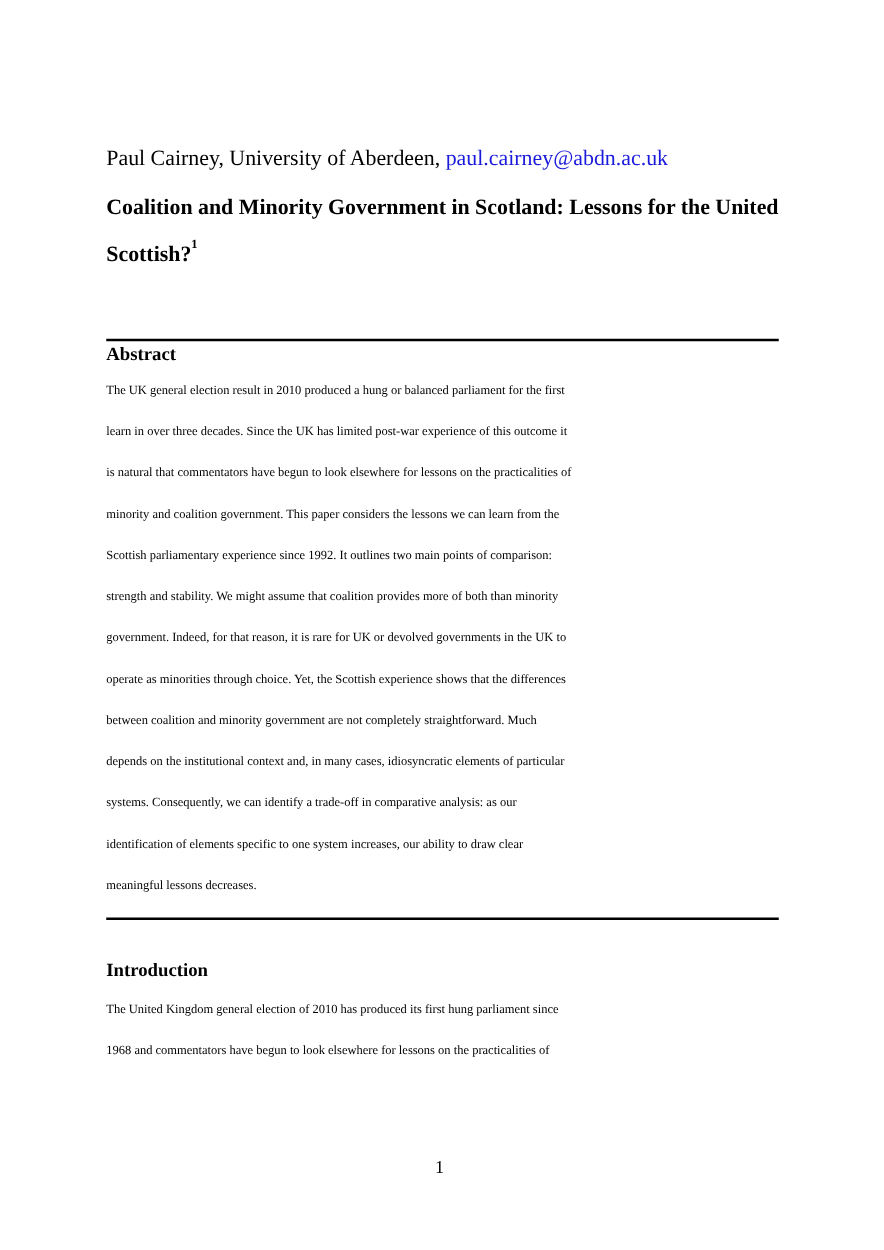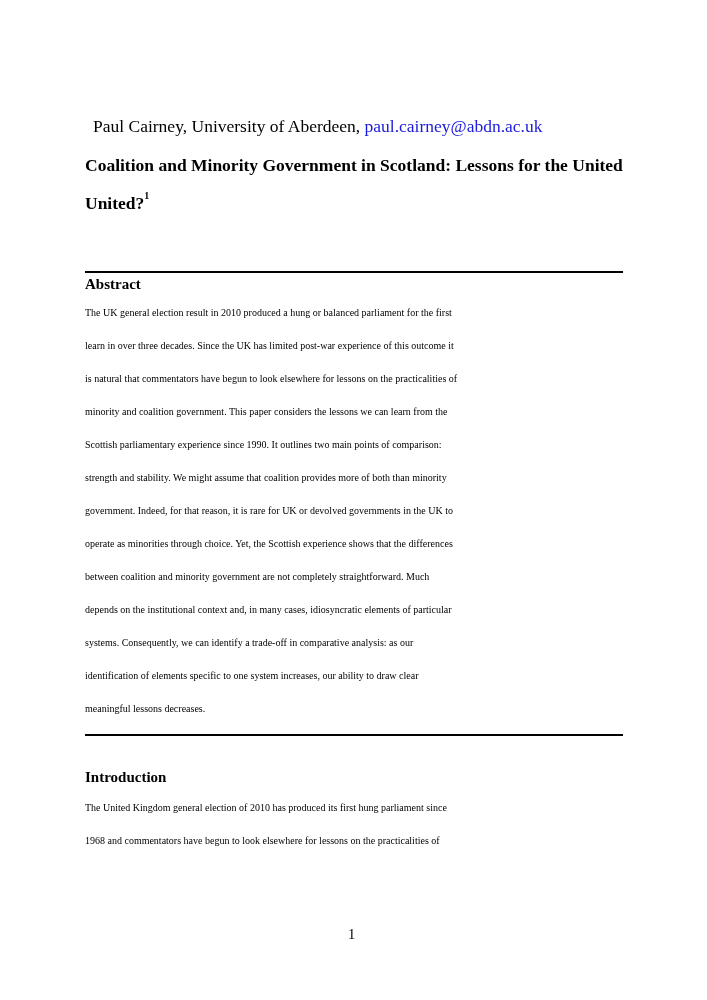--- a/index.html
+++ b/index.html
@@ -1,46 +1,46 @@
 <!DOCTYPE html>
 <html><head>
   <meta charset="utf-8">
   <style>
     html, body { margin: 0; padding: 0; background: #ffffff; }
     body { width: 707px; height: 1000px; position: relative; overflow: hidden;
       font-family: "Liberation Serif", "DejaVu Serif", serif; color: #000; }
-    .author { position: absolute; left: 85px; top: 116px; font-size: 17.5px; white-space: nowrap; margin-left: 8px; }
+    .author { position: absolute; left: 85px; top: 116px; font-size: 17.5px; white-space: nowrap; }
     .email { color: #1a1adb; }
     .title { position: absolute; left: 85px; font-size: 17.5px; font-weight: bold; white-space: nowrap; }
     .t1 { top: 155px; font-family: Liberation Serif, serif; }
     .t2 { top: 193px; }
     sup { font-size: 10px; position: relative; top: -3px; vertical-align: top; }
     .rule { position: absolute; left: 85px; width: 538px; height: 2px; background: #000; }
     .r1 { top: 271px; }
     .r2 { top: 734px; }
     .heading { position: absolute; left: 85px; font-size: 15px; font-weight: bold; white-space: nowrap; }
     .line { position: absolute; left: 85px; font-size: 10px; white-space: nowrap; }
     .pagenum { position: absolute; left: 348px; top: 926px; font-size: 14.5px; }
   </style>
 </head>
 <body>
 
 <div class="author">
   <span>Paul Cairney, University of Aberdeen, </span><span class="email">paul.cairney@abdn.ac.uk</span>
 </div>
 <div class="title t1">Coalition and Minority Government in Scotland: Lessons for the United</div>
-<div class="title t2"><span>United?</span><sup>1</sup></div>
+<div class="title t2"><span>Scottish?</span><sup>1</sup></div>
 
 <div class="rule r1"></div>
 <div class="heading" style="top:276px">Abstract</div>
 <div class="line" style="top:307px">The UK general election result in 2010 produced a hung or balanced parliament for the first</div>
 <div class="line" style="top:340px">learn in over three decades.  Since the UK has limited post-war experience of this outcome it</div>
 <div class="line" style="top:373px">is natural that commentators have begun to look elsewhere for lessons on the practicalities of</div>
 <div class="line" style="top:406px">minority and coalition government.  This paper considers the lessons we can learn from the</div>
-<div class="line" style="top:439px">Scottish parliamentary experience since 1990.  It outlines two main points of comparison:</div>
+<div class="line" style="top:439px">Scottish parliamentary experience since 1992.  It outlines two main points of comparison:</div>
 <div class="line" style="top:472px">strength and stability.  We might assume that coalition provides more of both than minority</div>
 <div class="line" style="top:505px">government.  Indeed, for that reason, it is rare for UK or devolved governments in the UK to</div>
 <div class="line" style="top:538px">operate as minorities through choice.  Yet, the Scottish experience shows that the differences</div>
 <div class="line" style="top:571px">between coalition and minority government are not completely straightforward.  Much</div>
 <div class="line" style="top:604px">depends on the institutional context and, in many cases, idiosyncratic elements of particular</div>
 <div class="line" style="top:637px">systems. Consequently, we can identify a trade-off in comparative analysis: as our</div>
 <div class="line" style="top:670px">identification of elements specific to one system increases, our ability to draw clear</div>
 <div class="line" style="top:703px">meaningful lessons decreases.</div>
 <div class="rule r2"></div>
 

